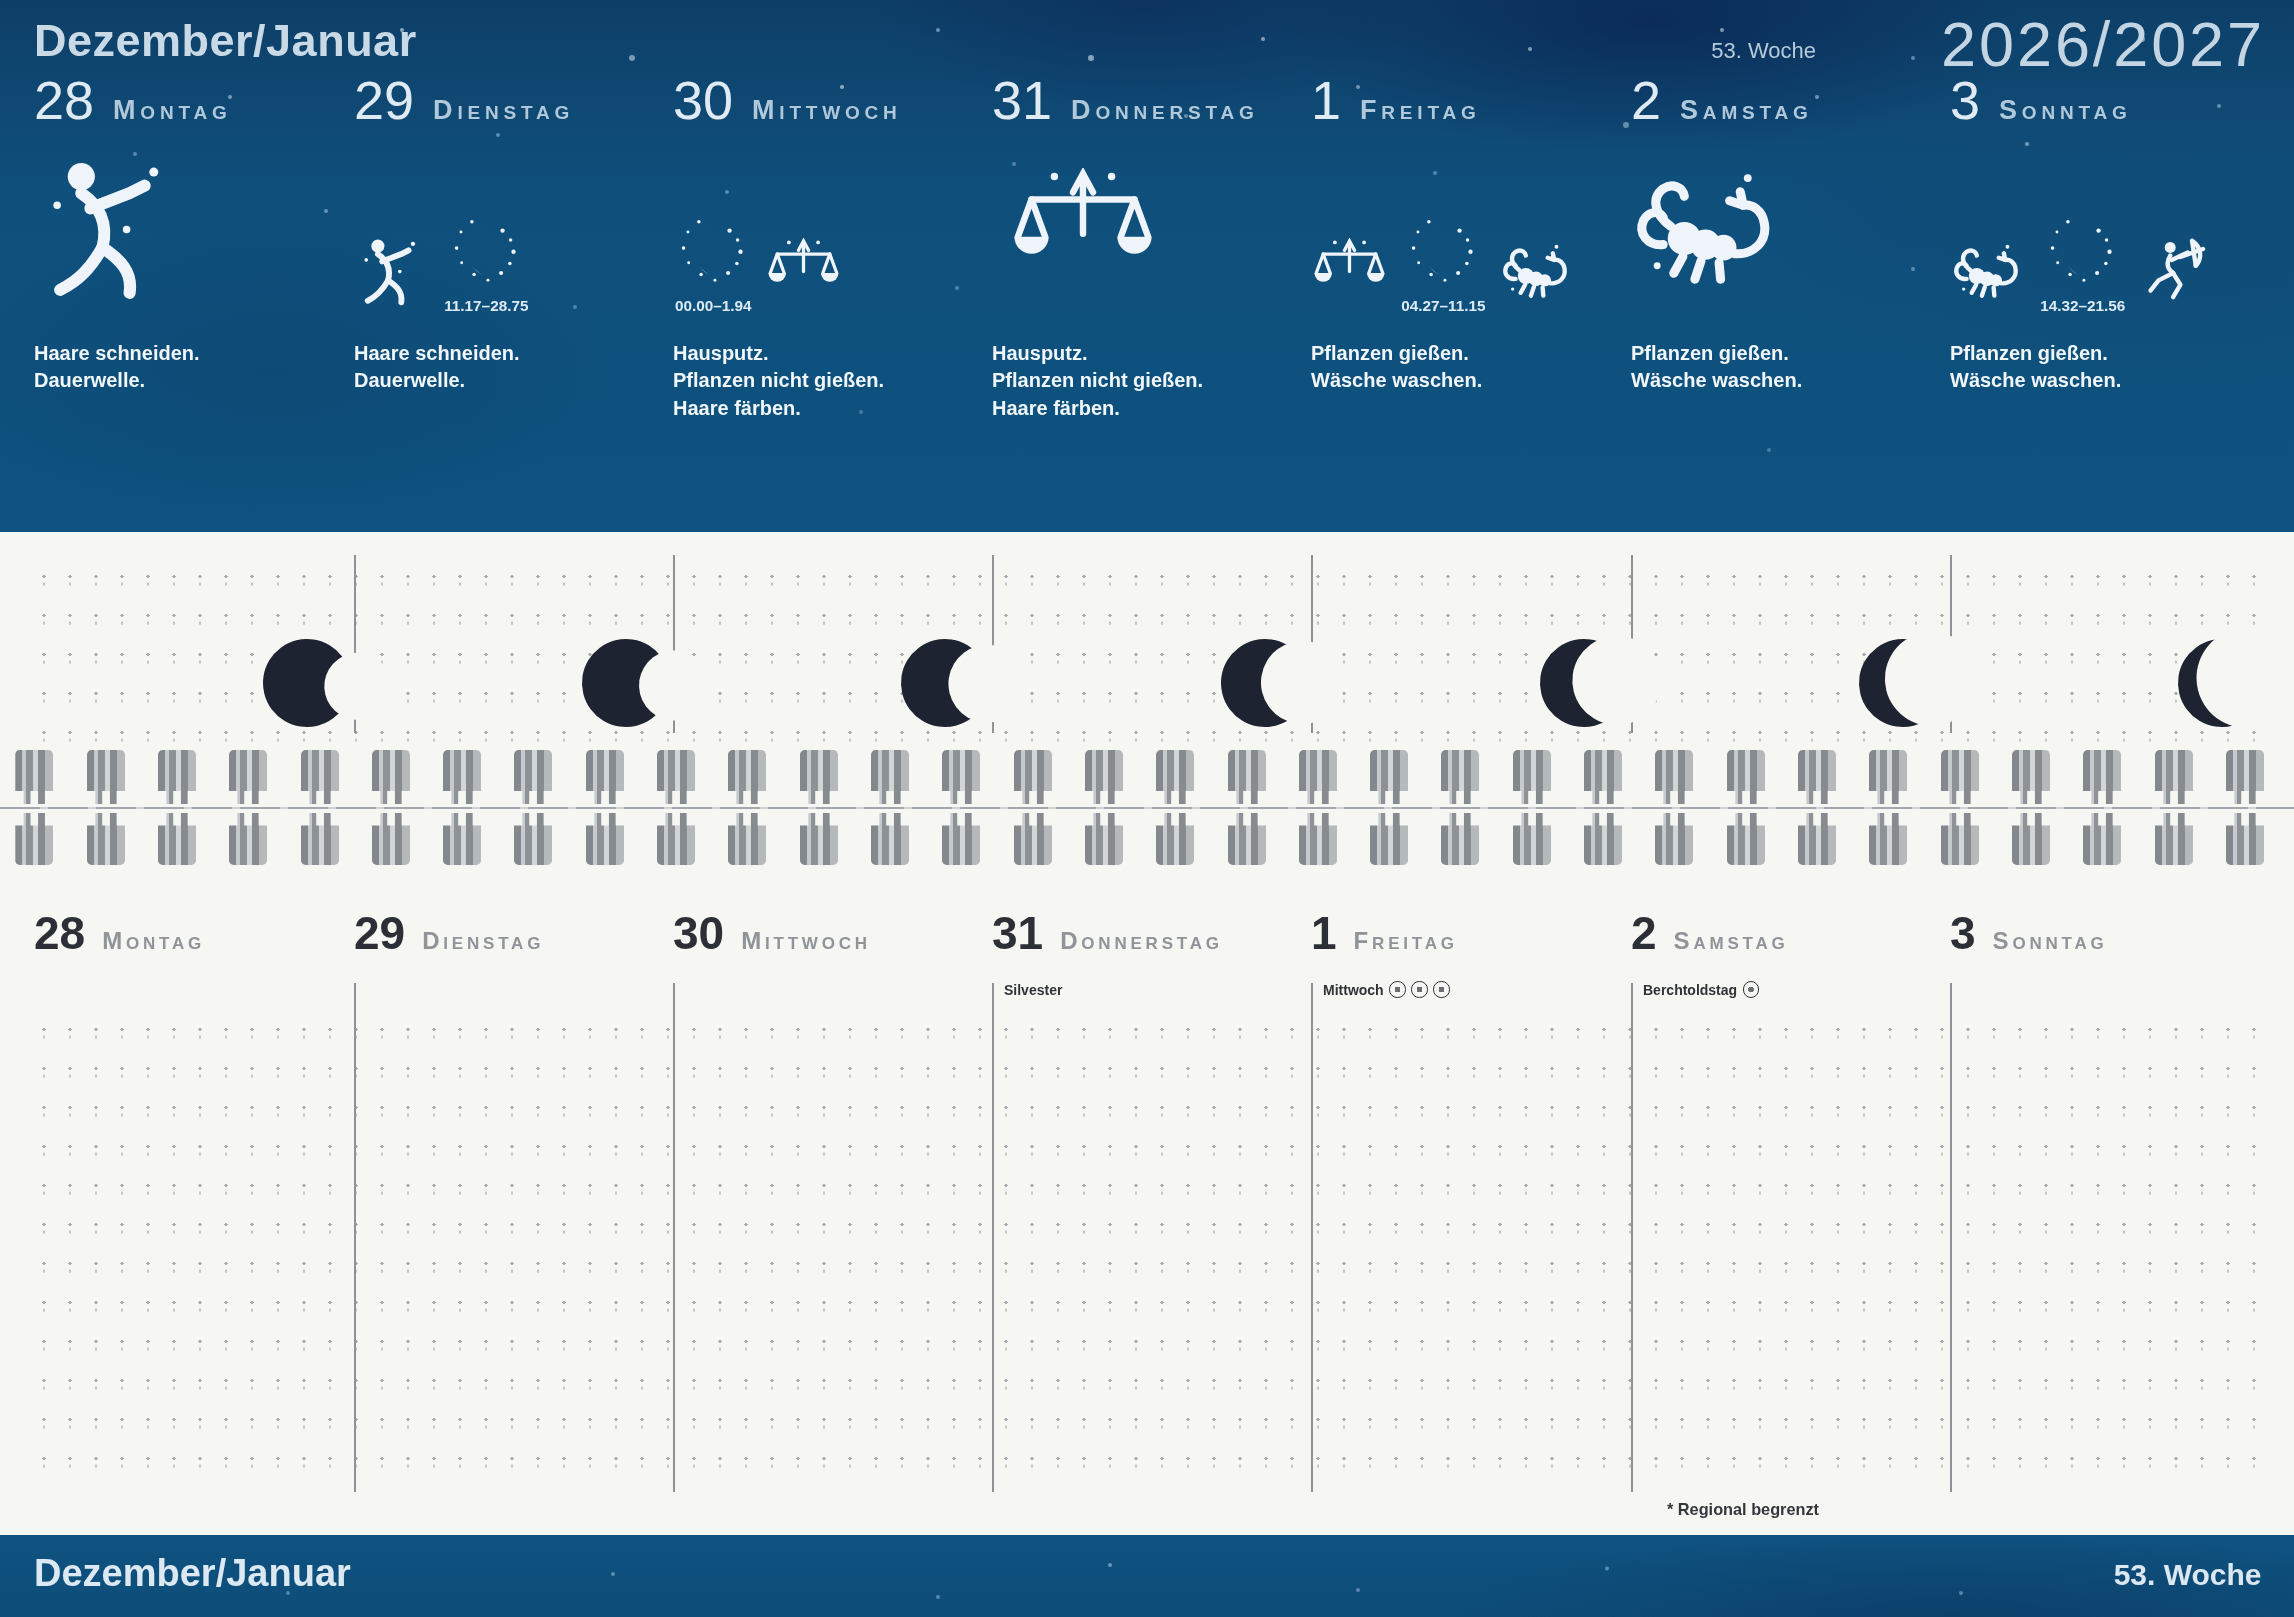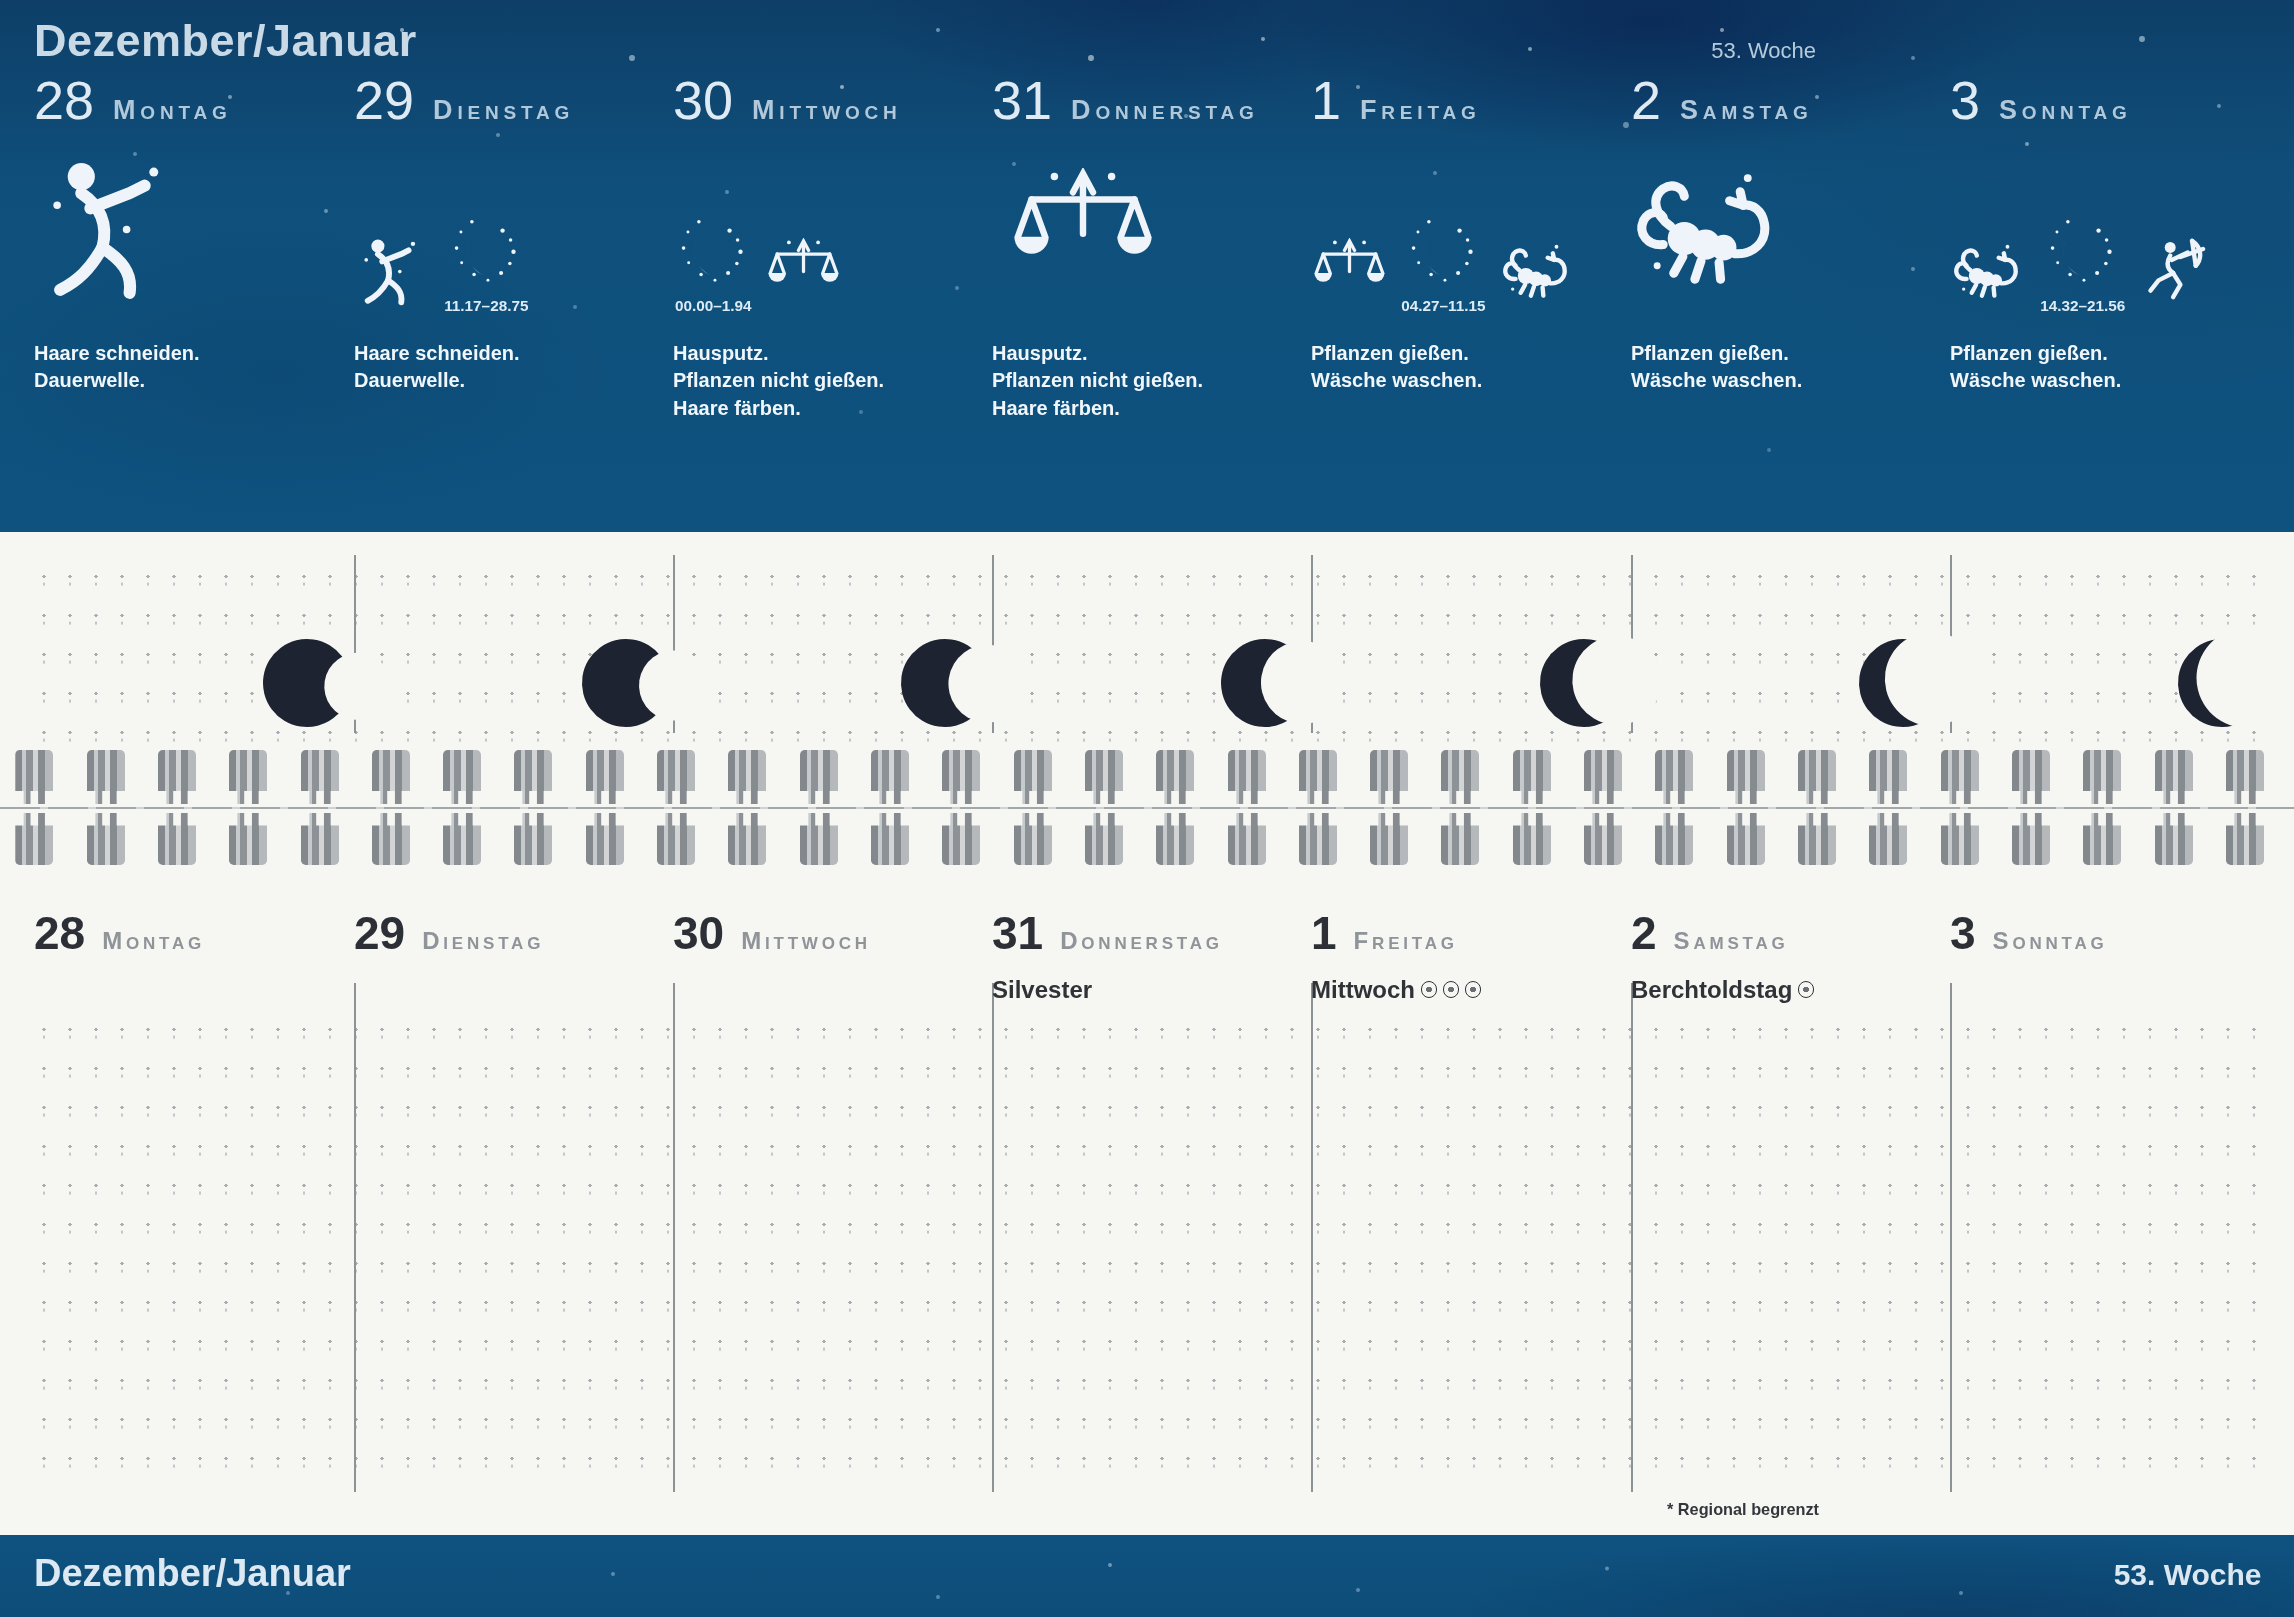--- a/index.html
+++ b/index.html
@@ -80,22 +80,22 @@
   .coil .stub.t{top:0;height:54px;
     clip-path:polygon(0 0,100% 0,100% 76%,78% 76%,78% 100%,60% 100%,60% 76%,40% 76%,40% 100%,22% 100%,22% 76%,0 76%);}
   .coil .stub.b{top:63px;height:52px;
     clip-path:polygon(22% 0,40% 0,40% 24%,60% 24%,60% 0,78% 0,78% 24%,100% 24%,100% 100%,0 100%,0 24%,22% 24%);}
   
   .low-day{position:absolute;top:378px;width:319px;}
   .low-day .dhead{display:flex;align-items:baseline;}
   .low-day .dnum{font-size:46px;font-weight:600;color:#2c3036;line-height:1;}
   .low-day .dname{font-size:24px;font-weight:600;color:#8f9499;margin-left:17px;
     font-variant:small-caps;letter-spacing:3.8px;}
-  .low-note{margin-top:21px;height:25px;font-size:24px;font-weight:700;color:#2f3338;
-    display:flex;align-items:center;gap:5.7px;}
+  .low-note{margin-top:21px;height:25px;font-size:14px;font-weight:700;color:#2f3338;
+    display:flex;align-items:center;gap:5.7px;padding-left:12px;}
   .badge{display:inline-block;width:16.3px;height:16.3px;border-radius:50%;
     border:1.9px solid #2f3338;box-sizing:border-box;background:
     radial-gradient(circle at 50% 50%, #6a6f74 0 2.9px, transparent 2.9px);}
   .footnote{position:absolute;left:1667px;top:944px;font-size:16.3px;font-weight:700;color:#33373c;margin-top:24px;}
   
   .footer-band{position:absolute;left:0;top:1535px;width:2294px;height:82px;
     background:
       radial-gradient(669px 115px at 85% 100%, rgba(10,40,80,.35), transparent 75%),
       linear-gradient(180deg,#0f5280 0%, #0d4d79 100%);}
   .ftr-stars{position:absolute;top:0;left:0;width:1.9px;height:1.9px;border-radius:50%;
@@ -108,20 +108,21 @@
 </style>
 </head>
 <body>
 
 <div class="sheet">
 
   <div class="top-band">
     <div class="hdr-stars"></div>
     <div class="month-title">Dezember/Januar</div>
     <div class="week-small">53. Woche</div>
+    <div class="year-title">2026/2027</div>
     <div id="top-days">
         <div class="top-day" style="left: 34px;">
           <div class="dhead">
             <span class="dnum">28</span>
             <span class="dname">Montag</span>
           </div>
           <div class="icon-row">
             <div class="icon-wrap lg virgo"><svg viewBox="0 0 100 100">
                 <g fill="none" stroke="currentColor" stroke-width="8" stroke-linecap="round" stroke-linejoin="round">
                   <path d="M30 22 C42 30 48 42 44 58"></path>

